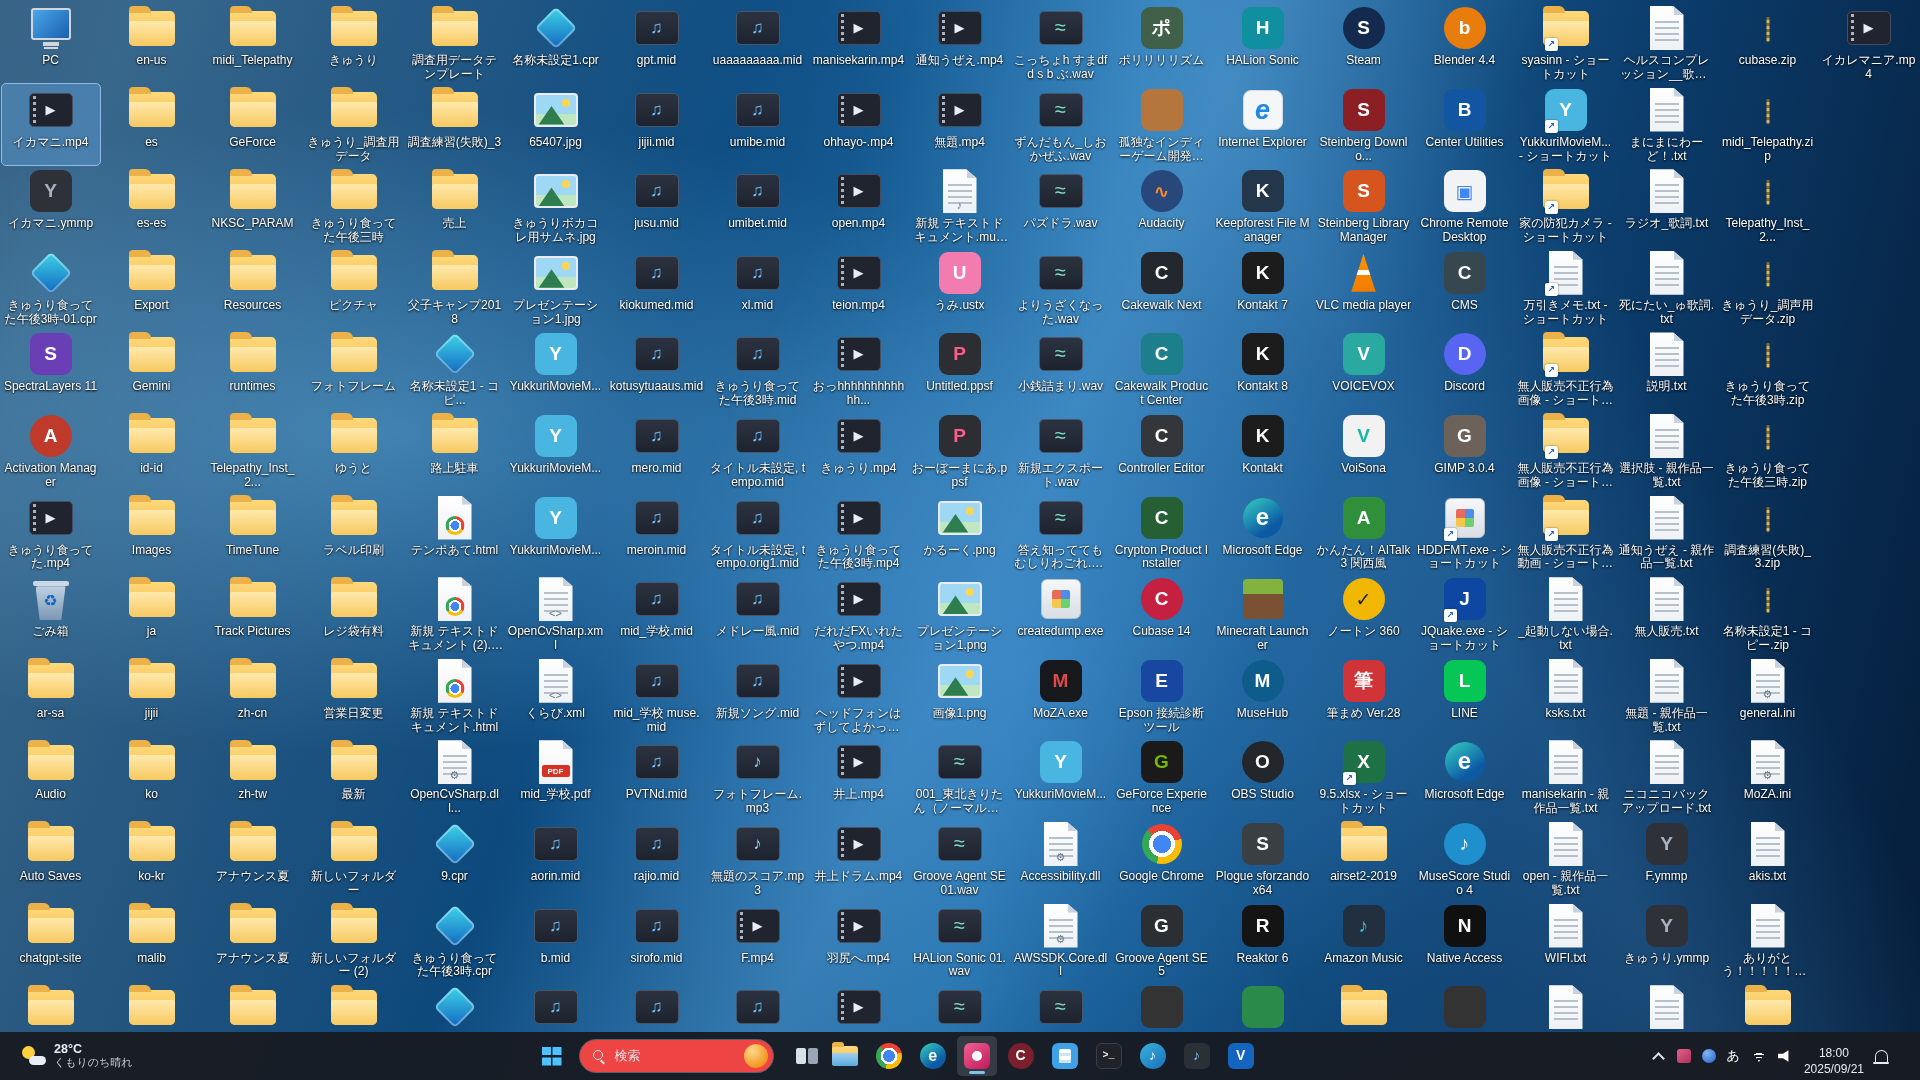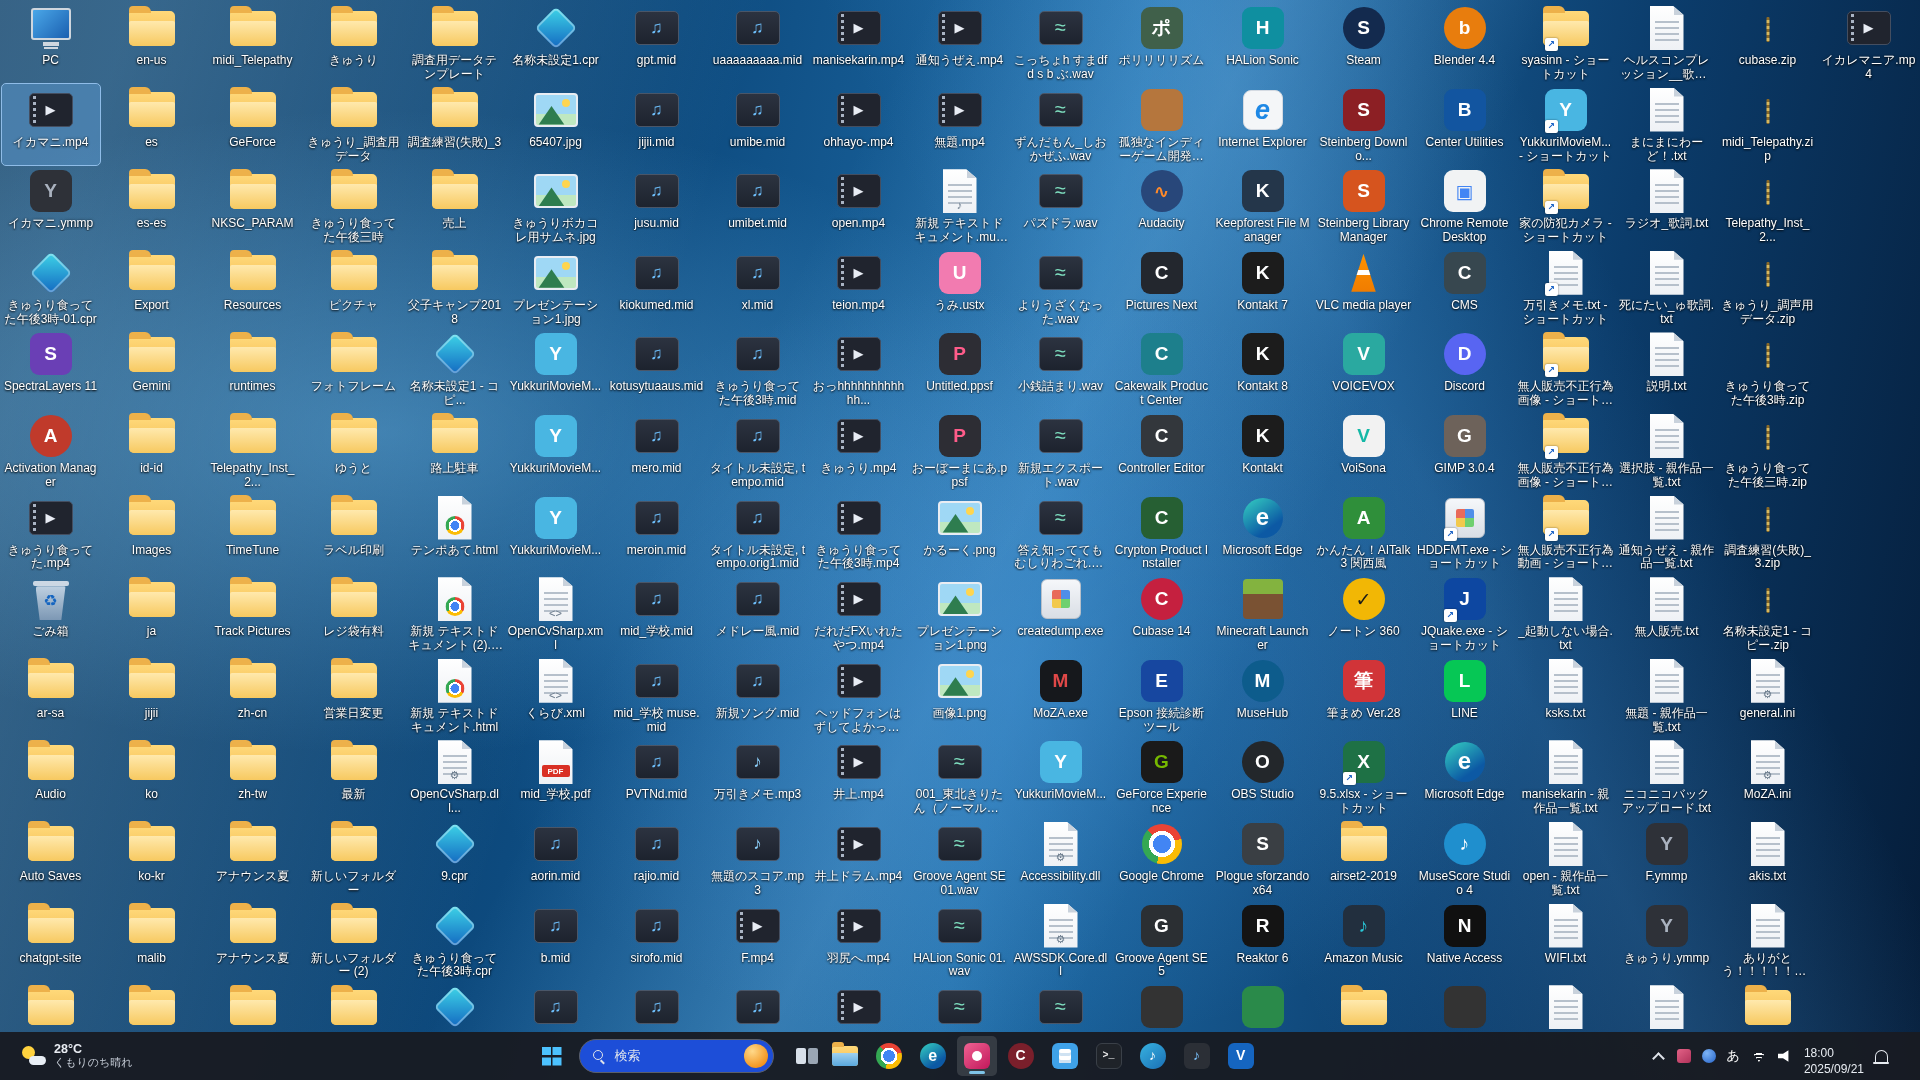--- a/index.html
+++ b/index.html
@@ -117,21 +117,21 @@
   .wicon .cloud { position:absolute; bottom:3px; right:0; width:17px; height:9px; border-radius:6px; background:#e8eef5; }
   .wtxt { display:flex; flex-direction:column; line-height:1.15; }
   .wtxt b { font-size:12.5px; font-weight:bold; }
   .wtxt small { font-size:11px; color:#c5ccd6;font-family:Liberation Mono, monospace; }
 
   .tb-center { display:flex; align-items:center; gap:7px; margin:0 auto; }
   .start { width:40px; height:40px; border:none; background:transparent; border-radius:5px; display:flex; align-items:center; justify-content:center; cursor:pointer; }
   .winlogo { position:relative; width:19px; height:19px; }
   .winlogo::before { content:""; position:absolute; top:0; left:0; width:8.5px; height:8.5px; background:#4cc2ff;
                      box-shadow:10.5px 0 0 #4cc2ff, 0 10.5px 0 #4cc2ff, 10.5px 10.5px 0 #4cc2ff; }
-  .search { height:34px; min-width:195px; border-radius:17px; background:#1d4ed8; border:1px solid #5a5f6a;
+  .search { height:34px; min-width:195px; border-radius:17px; background:#ef4444; border:1px solid #5a5f6a;
             display:flex; align-items:center; gap:9px; padding:0 5px 0 13px; font-size:13px; color:#e2e6ec; }
   .mag { position:relative; width:13px; height:13px; }
   .mag::before { content:""; position:absolute; top:0; left:0; width:8px; height:8px; border:1.8px solid #dfe3ea; border-radius:50%; }
   .mag::after { content:""; position:absolute; bottom:0; right:1px; width:5px; height:1.8px; background:#dfe3ea; transform:rotate(45deg); }
   .bingdot { width:24px; height:24px; border-radius:50%; margin-left:auto;
              background:radial-gradient(circle at 35% 30%, #ffd98a, #f2951f 72%); }
   .tbapps { display:flex; align-items:center; gap:4px; }
   .tb-app { width:40px; height:40px; border:none; background:transparent; border-radius:5px; position:relative;
             display:flex; align-items:center; justify-content:center; cursor:pointer; }
   .tb-app.active { background:rgba(255,255,255,.13); }
@@ -166,21 +166,21 @@
   .tb-right { display:flex; align-items:center; gap:11px; padding-right:2px; }
   .tray-chev { position:relative; width:16px; height:16px; cursor:pointer; }
   .tray-chev::before { content:""; position:absolute; left:4px; top:6px; width:7px; height:7px; border-left:2px solid #dfe3ea; border-top:2px solid #dfe3ea; transform:rotate(45deg); }
   .tray-ico { display:inline-block; }
   .tray-ico.t1 { width:14px; height:14px; border-radius:3px; background:linear-gradient(140deg,#e36287,#b0325a); }
   .tray-ico.t2 { width:14px; height:14px; border-radius:50%; background:radial-gradient(circle at 35% 30%, #7db4f5, #2563c9); }
   .ime { font-size:13px; color:#fff; }
   .wifi { width:16px; height:12px; clip-path:polygon(50% 100%, 0 0, 100% 0);
           background:radial-gradient(circle at 50% 100%, #fff 0 2px, transparent 2px 4px, #fff 4px 5.5px, transparent 5.5px 7.5px, #fff 7.5px 9px, transparent 9px); }
   .vol { width:15px; height:13px; background:#fff; clip-path:polygon(0 32%, 34% 32%, 70% 5%, 70% 95%, 34% 68%, 0 68%); }
-  .clock { text-align:left; font-size:12px; line-height:1.3; cursor:pointer;margin-top:12px; }
+  .clock { text-align:center; font-size:12px; line-height:1.3; cursor:pointer;margin-top:12px; }
   .bell { position:relative; width:13px; height:12px; border:1.6px solid #e8ecf2; border-bottom:none; border-radius:7px 7px 0 0; }
   .bell::after { content:""; position:absolute; left:-3px; bottom:-2px; width:16px; height:2px; background:#e8ecf2; border-radius:1px; }
   .show-desktop { width:5px; height:100%; border-left:1px solid rgba(255,255,255,.28); margin-left:4px; cursor:pointer; }
 </style>
 </head>
 <body>
 
 <div class="desktop">
   <div class="grid" id="grid">
       <div class="cell" title="PC">
@@ -806,21 +806,21 @@
       <div class="cell" title="新規ソング.mid">
         <div class="icb">
           <div class="ic-mid"></div>
         </div>
         <div class="lb">新規ソング.mid</div>
       </div>
       <div class="cell" title="わかりやすく.mp3">
         <div class="icb">
           <div class="ic-mp3"></div>
         </div>
-        <div class="lb">万引きメモ.mp3</div>
+        <div class="lb">フォトフレーム.mp3</div>
       </div>
       <div class="cell" title="無題のスコア.mp3">
         <div class="icb">
           <div class="ic-mp3"></div>
         </div>
         <div class="lb">無題のスコア.mp3</div>
       </div>
       <div class="cell" title="F.mp4">
         <div class="icb">
           <div class="ic-mp4"></div>
@@ -1104,21 +1104,21 @@
           </div>
         </div>
         <div class="lb">Audacity</div>
       </div>
       <div class="cell" title="Cakewalk Next">
         <div class="icb">
           <div class="ic-app" style="background: rgb(35, 39, 46);">
             <span class="g">C</span>
           </div>
         </div>
-        <div class="lb">Pictures Next</div>
+        <div class="lb">Cakewalk Next</div>
       </div>
       <div class="cell" title="Cakewalk Product Center">
         <div class="icb">
           <div class="ic-app" style="background: rgb(29, 127, 140);">
             <span class="g">C</span>
           </div>
         </div>
         <div class="lb">Cakewalk Product Center</div>
       </div>
       <div class="cell" title="Controller Editor">

